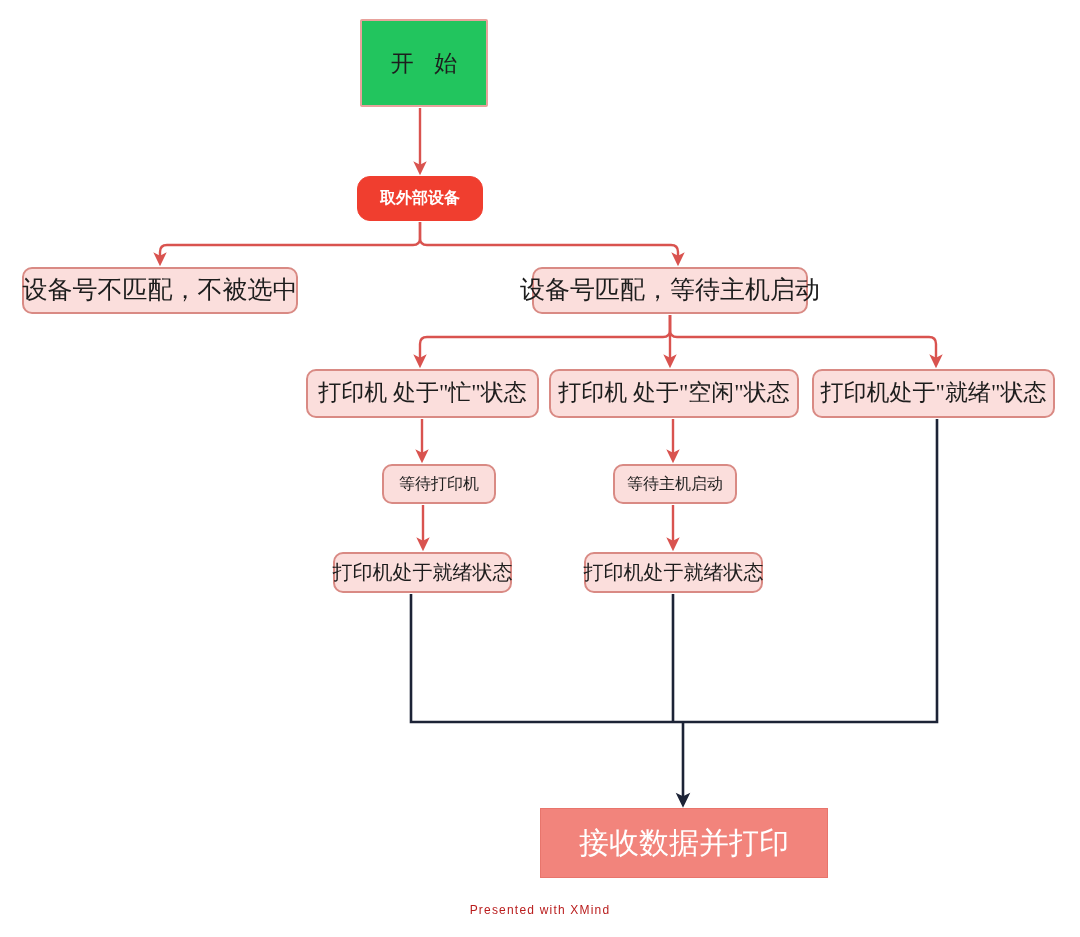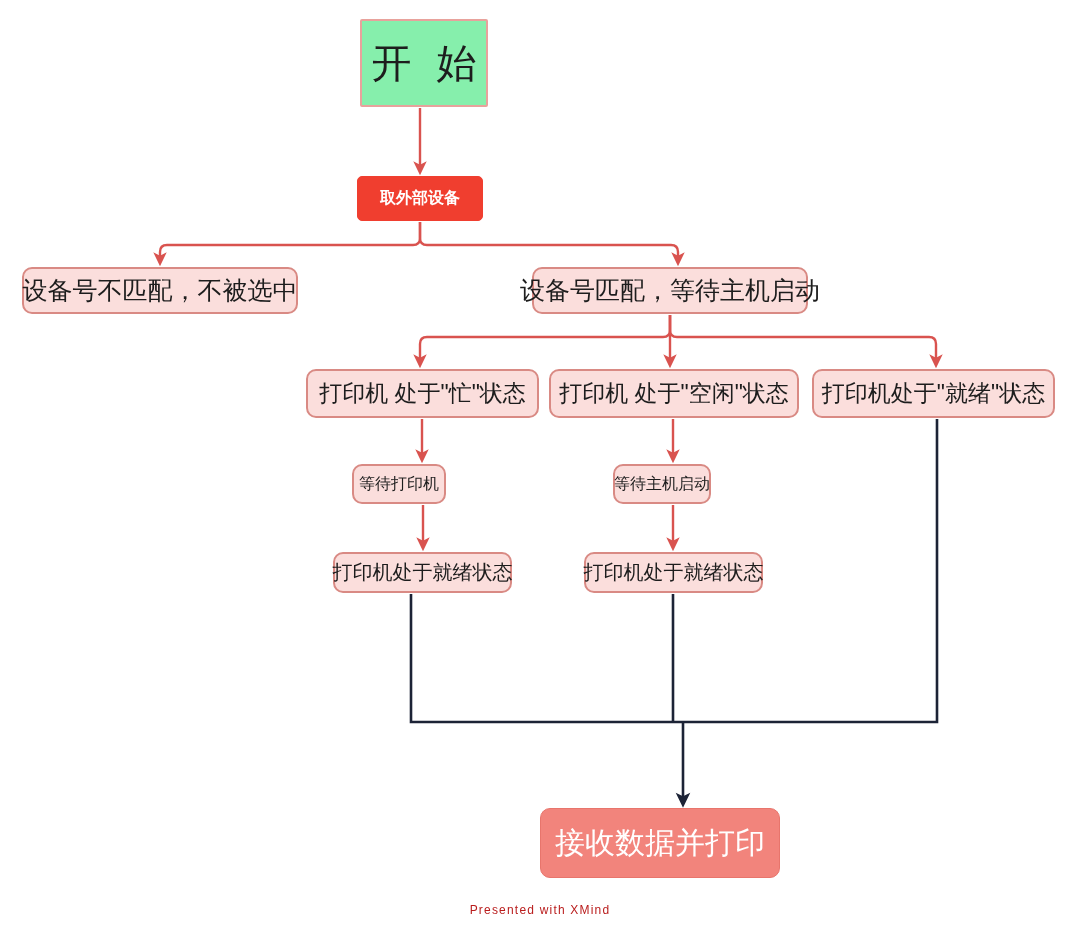--- a/index.html
+++ b/index.html
@@ -33,74 +33,75 @@
     justify-content: center;
     text-align: center;
     white-space: nowrap;
     line-height: 1.15;
   }
 
   
   .n-start {
     left: 360px; top: 19px;
     width: 128px; height: 88px;
-    background: #86efac;
+    background: #22c55e;
     border: 2px solid #e8a29c;
     border-radius: 2px;
     color: #1d1d1d;
-    font-size: 40px;
+    font-size: 23px;
     letter-spacing: 7px;
     text-indent: 7px;
     font-weight: 400;
   }
 
   
   .n-solid {
     left: 357px; top: 176px;
     width: 126px; height: 45px;
     background: #f03e2f;
     border: 1px solid #f03e2f;
-    border-radius: 5px;
+    border-radius: 13px;
     color: #ffffff;
     font-size: 16px;
     font-weight: 700;
   }
 
   
   .n-pink {
     background: #fbdedc;
     border: 2px solid #d98a84;
     border-radius: 10px;
     color: #1d1d1d;
+    font-family: Liberation Serif, serif;
   }
   .n-l1 { font-size: 25px; }
   .n-l2 { font-size: 23px; }
   .n-l3 { font-size: 16px; }
   .n-l4 { font-size: 20px; }
 
   .p-nomatch   { left: 22px;  top: 267px; width: 276px; height: 47px; }
   .p-match     { left: 532px; top: 267px; width: 276px; height: 47px; }
 
   .p-busy      { left: 306px; top: 369px; width: 233px; height: 49px; }
   .p-idle      { left: 549px; top: 369px; width: 250px; height: 49px; }
   .p-ready     { left: 812px; top: 369px; width: 243px; height: 49px; }
 
-  .p-waitprn   { left: 352px; top: 464px; width: 94px; height: 40px; }
-  .p-waithost  { left: 613px; top: 464px; width: 98px; height: 40px; }
+  .p-waitprn   { left: 382px; top: 464px; width: 114px; height: 40px; }
+  .p-waithost  { left: 613px; top: 464px; width: 124px; height: 40px; }
 
   .p-rdy1      { left: 333px; top: 552px; width: 179px; height: 41px; }
   .p-rdy2      { left: 584px; top: 552px; width: 179px; height: 41px; }
 
   
   .n-final {
     left: 540px; top: 808px;
-    width: 240px; height: 70px;
+    width: 288px; height: 70px;
     background: #f2847c;
     border: 1px solid #e8756c;
-    border-radius: 10px;
+    border-radius: 0;
     color: #ffffff;
     font-size: 30px;
     font-weight: 500;
   }
 
   .footer {
     position: absolute;
     left: 0;
     top: 903px;
     width: 1080px;

